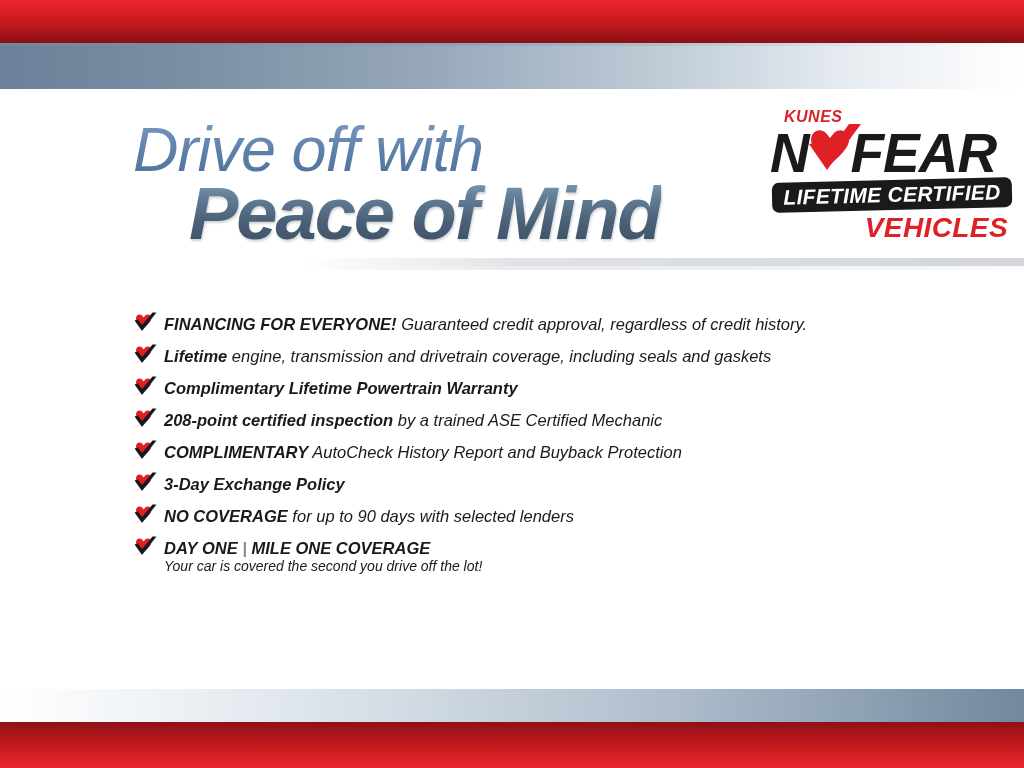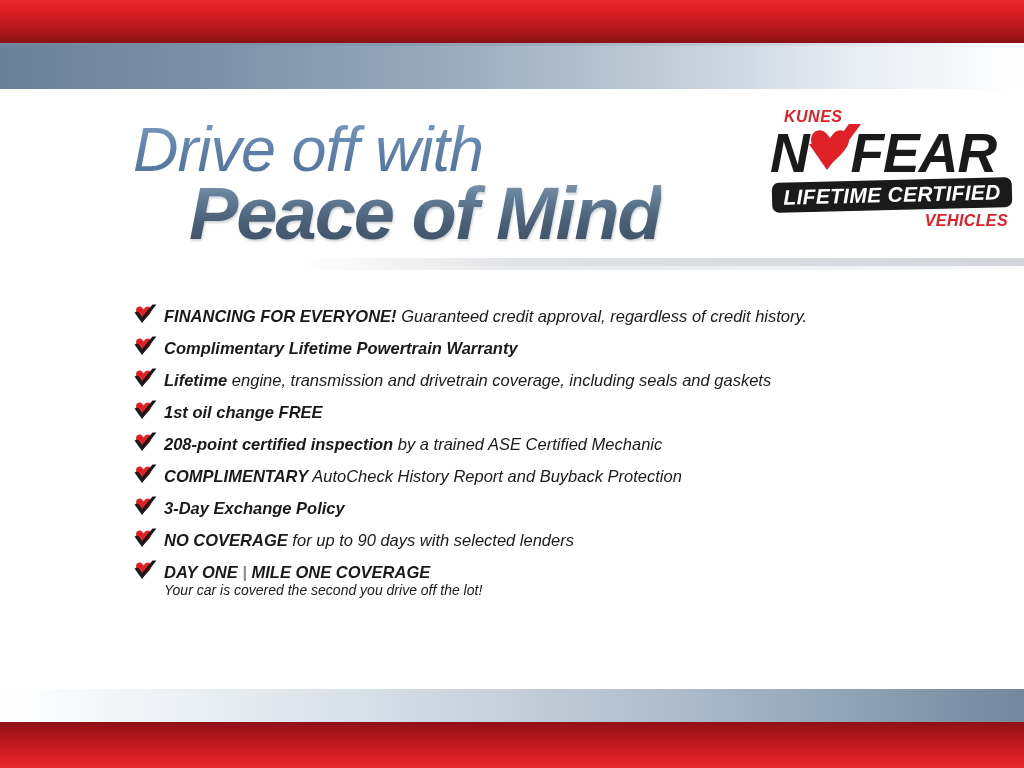--- a/index.html
+++ b/index.html
@@ -92,26 +92,26 @@
     transform:rotate(-1.4deg);
   }
   .logo-band span{
     position:absolute; left:0; top:0; width:100%; height:100%;
     display:flex; align-items:center; justify-content:center;
     color:#ffffff; font-size:21px; font-weight:bold; font-style:italic;
     letter-spacing:.3px;
   }
   .logo-vehicles{
     position:absolute; right:6px; top:104px;
-    font-size:16px; font-weight:bold; font-style:italic;
+    font-size:28px; font-weight:bold; font-style:italic;
     color:#e02027; letter-spacing:.4px;
   }
 
   
-  .bullets { position:absolute; left:133px; top:300px; width:800px; }
+  .bullets { position:absolute; left:133px; top:308px; width:800px; }
   .bullet {
     position:relative;
     min-height:32px;
     margin-bottom:0px;
     padding-left:31px;
     height:32px;
   }
   .bullet.tall { height:52px; }
   .bullet-icon {
     position:absolute; left:0px; top:4px; width:24px; height:22px;
@@ -175,42 +175,33 @@
       <span class="bullet-text"><b>FINANCING FOR EVERYONE!</b><span> Guaranteed credit approval, regardless of credit history.</span></span>
     </div>
 
     <div class="bullet">
       <span class="bullet-icon">
         <svg width="24" height="22" viewBox="0 0 24 22">
           <path d="M3 6.4 C3 2.8, 6.6 1.2, 9 3.6 L10.6 5.6 L12.2 3.6 C14.6 1.2, 18.2 2.8, 18.2 6.4 C18.2 10, 12.6 14.4, 10.6 16.4 C8.6 14.4, 3 10, 3 6.4 Z" fill="#e02027"></path>
           <path d="M1.5 8.4 L9 19 L23.5 0.5 L19.5 0.5 L9 13 L5 7.4 Z" fill="#1a1a1a"></path>
         </svg>
       </span>
+      <span class="bullet-text"><b>Lifetime</b><span> engine, transmission and drivetrain coverage, including seals and gaskets</span></span>
+    </div>
+
+    <div class="bullet">
+      <span class="bullet-icon">
+        <svg width="24" height="22" viewBox="0 0 24 22">
+          <path d="M3 6.4 C3 2.8, 6.6 1.2, 9 3.6 L10.6 5.6 L12.2 3.6 C14.6 1.2, 18.2 2.8, 18.2 6.4 C18.2 10, 12.6 14.4, 10.6 16.4 C8.6 14.4, 3 10, 3 6.4 Z" fill="#e02027"></path>
+          <path d="M1.5 8.4 L9 19 L23.5 0.5 L19.5 0.5 L9 13 L5 7.4 Z" fill="#1a1a1a"></path>
+        </svg>
+      </span>
       <span class="bullet-text"><b>Complimentary Lifetime Powertrain Warranty</b><span></span></span>
     </div>
 
-    <div class="bullet">
-      <span class="bullet-icon">
-        <svg width="24" height="22" viewBox="0 0 24 22">
-          <path d="M3 6.4 C3 2.8, 6.6 1.2, 9 3.6 L10.6 5.6 L12.2 3.6 C14.6 1.2, 18.2 2.8, 18.2 6.4 C18.2 10, 12.6 14.4, 10.6 16.4 C8.6 14.4, 3 10, 3 6.4 Z" fill="#e02027"></path>
-          <path d="M1.5 8.4 L9 19 L23.5 0.5 L19.5 0.5 L9 13 L5 7.4 Z" fill="#1a1a1a"></path>
-        </svg>
-      </span>
-      <span class="bullet-text"><b>Lifetime</b><span> engine, transmission and drivetrain coverage, including seals and gaskets</span></span>
-    </div>
-
-    <div class="bullet">
-      <span class="bullet-icon">
-        <svg width="24" height="22" viewBox="0 0 24 22">
-          <path d="M3 6.4 C3 2.8, 6.6 1.2, 9 3.6 L10.6 5.6 L12.2 3.6 C14.6 1.2, 18.2 2.8, 18.2 6.4 C18.2 10, 12.6 14.4, 10.6 16.4 C8.6 14.4, 3 10, 3 6.4 Z" fill="#e02027"></path>
-          <path d="M1.5 8.4 L9 19 L23.5 0.5 L19.5 0.5 L9 13 L5 7.4 Z" fill="#1a1a1a"></path>
-        </svg>
-      </span>
-      <span class="bullet-text"><b>1st oil change FREE</b><span></span></span>
-    </div>
 
     <div class="bullet">
       <span class="bullet-icon">
         <svg width="24" height="22" viewBox="0 0 24 22">
           <path d="M3 6.4 C3 2.8, 6.6 1.2, 9 3.6 L10.6 5.6 L12.2 3.6 C14.6 1.2, 18.2 2.8, 18.2 6.4 C18.2 10, 12.6 14.4, 10.6 16.4 C8.6 14.4, 3 10, 3 6.4 Z" fill="#e02027"></path>
           <path d="M1.5 8.4 L9 19 L23.5 0.5 L19.5 0.5 L9 13 L5 7.4 Z" fill="#1a1a1a"></path>
         </svg>
       </span>
       <span class="bullet-text"><b>208-point certified inspection</b><span> by a trained ASE Certified Mechanic</span></span>
     </div>

